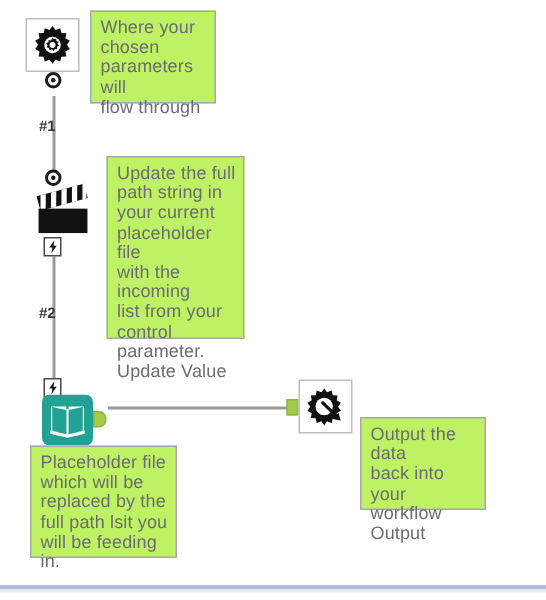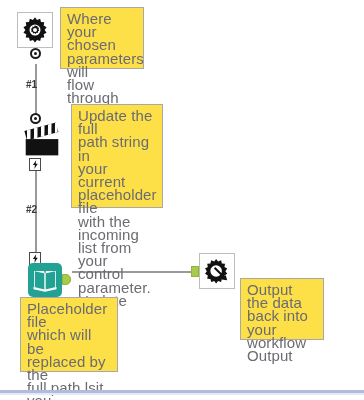--- a/index.html
+++ b/index.html
@@ -17,24 +17,24 @@
     height: 400px;
     background: #ffffff;
     overflow: hidden;
   }
 
   
   .callout {
     position: absolute;
     box-sizing: border-box;
     border: 1px solid #a8a8a8;
-    background: #fde047;
+    background: #bef264;
     color: #6b6b72;
     font-family: "Liberation Sans", sans-serif;
-    font-size: 15px;
+    font-size: 12px;
     line-height: 13.2px;
     padding: 4px 5px 4px 6px;
     white-space: pre-line;
     letter-spacing: 0.1px;
   }
 
   
   .node {
     position: absolute;
     box-sizing: border-box;
@@ -198,21 +198,21 @@
       </svg>
     </div>
 
     <div class="badge-square" style="left:12px; top:45px;">
       <svg width="7" height="9" viewBox="0 0 8 10">
         <polygon points="4.8,0 1,5.6 3.4,5.6 2.6,10 6.6,4.2 4.2,4.2" fill="#111111"></polygon>
       </svg>
     </div>
   </div>
 
-  <div class="callout" style="left:71px; top:104px; width:92px; height:104px;">Update the full
+  <div class="callout" style="left:71px; top:104px; width:92px; height:122px;">Update the full
 path string in
 your current
 placeholder file
 with the incoming
 list from your
 control parameter.
 Update Value</div>
 
   <div class="node" style="left:17px; top:252px; width:60px; height:45px;">
     <div class="badge-square" style="left:12px; top:0px;">

